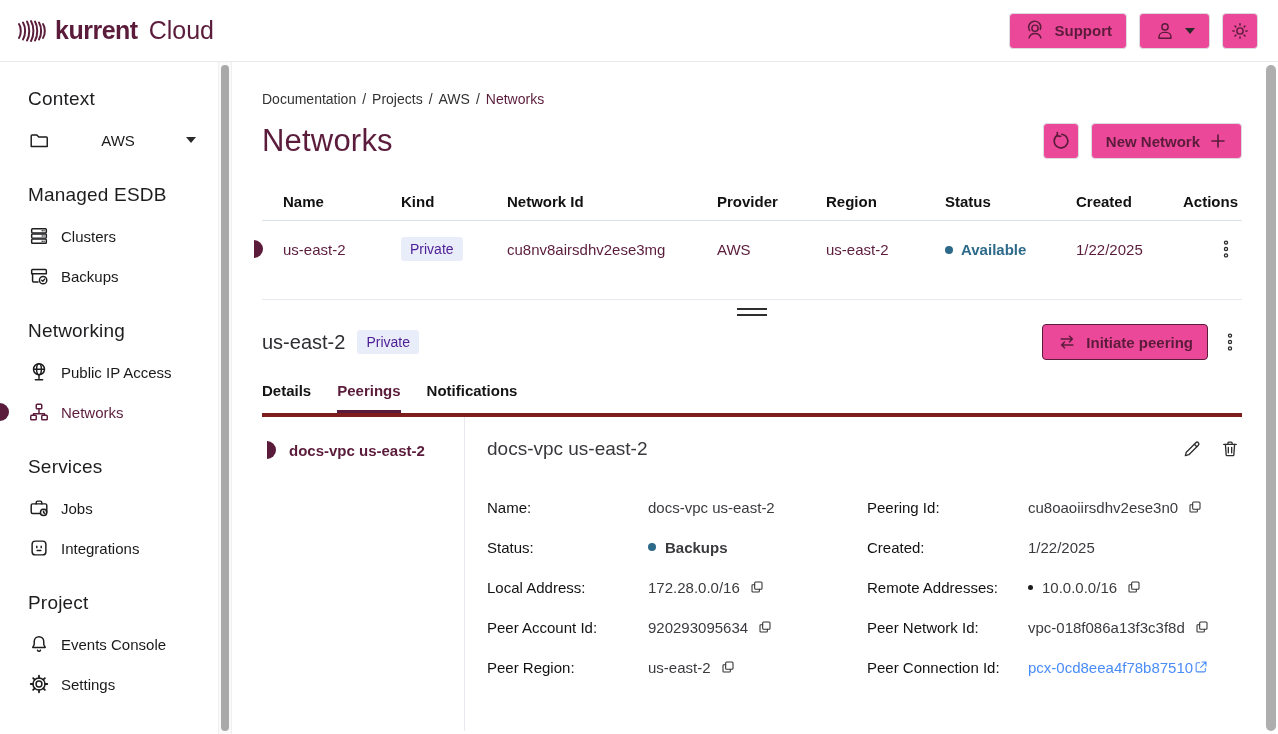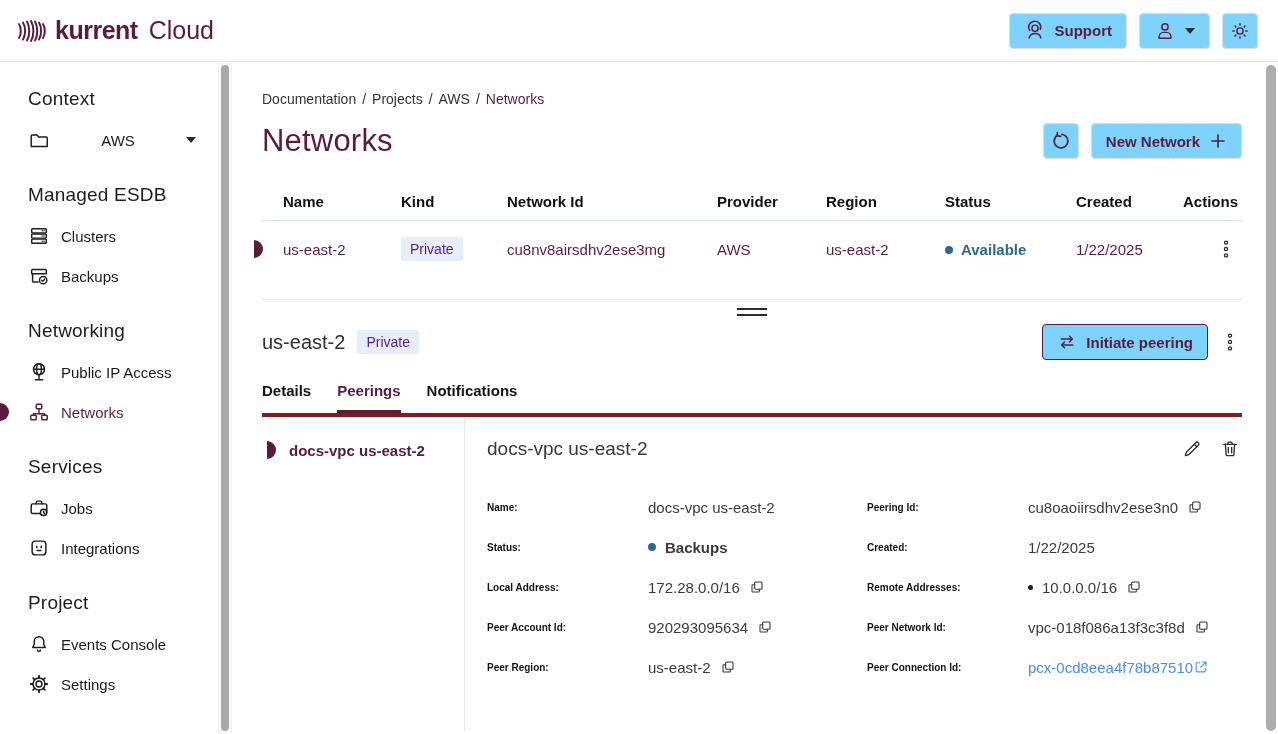--- a/index.html
+++ b/index.html
@@ -14,21 +14,21 @@
   header {
     height: 62px; display: flex; align-items: center; justify-content: space-between;
     padding: 0 20px 0 16px; border-bottom: 1px solid #e9e9ec; background: #fff;
   }
   .logo { display: flex; align-items: center; gap: 9px; color: #5b1c3b; }
   .logo .brand { font-size: 25px; font-weight: 700; letter-spacing: -0.5px; }
   .logo .product { font-size: 25px; font-weight: 300; margin-left: 2px; }
   .hdr-actions { display: flex; align-items: center; gap: 12px; }
   .btn {
     display: flex; align-items: center; gap: 9px; height: 36px; padding: 0 14px;
-    border: 1px solid #dcdce0; border-radius: 4px; background: #7dd3fc; color: #5b1c3b;
+    border: 1px solid #dcdce0; border-radius: 4px; background: #ec4899; color: #5b1c3b;
     font-family: inherit; font-size: 15px; font-weight: 600; cursor: pointer;
   }
   .btn.icon-only { padding: 0; width: 36px; justify-content: center; }
 
   
   .shell { display: flex; height: 672px; position: relative; }
   aside {
     width: 218px; padding: 26px 0 0 28px; flex-shrink: 0; position: relative;
   }
   .side-scrollbar { width: 14px; flex-shrink: 0; background: #fafafa; position: relative; border-left:1px solid #f0f0f0; border-right:1px solid #f0f0f0;}
@@ -102,21 +102,21 @@
   .peer-detail-head { display: flex; align-items: center; justify-content: space-between; }
   .peer-detail-title { font-size: 19px; font-weight: 400; color: #38383d; }
   .peer-detail-icons { display: flex; align-items: center; gap: 14px; color: #2e2e2e; }
   .icon-btn { background: none; border: none; color: #2e2e2e; cursor: pointer; padding: 2px; }
 
   .fields { display: flex; margin-top: 26px; }
   .fcol { display: flex; flex-direction: column; }
   .fcol.left { width: 380px; }
   .fcol.right { flex: 1; }
   .frow { display: flex; align-items: center; height: 40px; }
-  .flabel { width: 161px; font-weight: 700; font-size: 10px; color: #121212; flex-shrink: 0; }
+  .flabel { width: 161px; font-weight: 400; font-size: 15px; color: #121212; flex-shrink: 0; }
   .fvalue { font-size: 15px; color: #3b3b3f; display: inline-flex; align-items: center; gap: 9px; }
   .copy-btn { background: none; border: none; color: #333; cursor: pointer; padding: 0; }
   .bullet { width: 5px; height: 5px; border-radius: 50%; background: #1c1c1c; display: inline-block; }
   .link { color: #4a8cf7; display: inline-flex; align-items: center; cursor: pointer; text-decoration: none; }
 </style>
 </head>
 <body>
 
 <header>
   <div class="logo">

